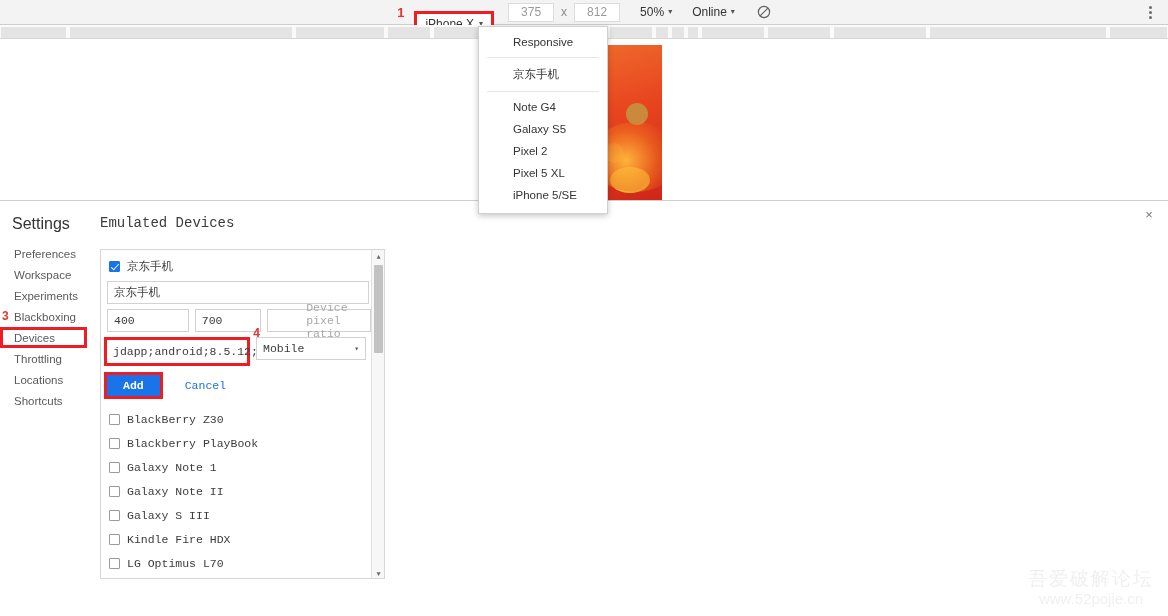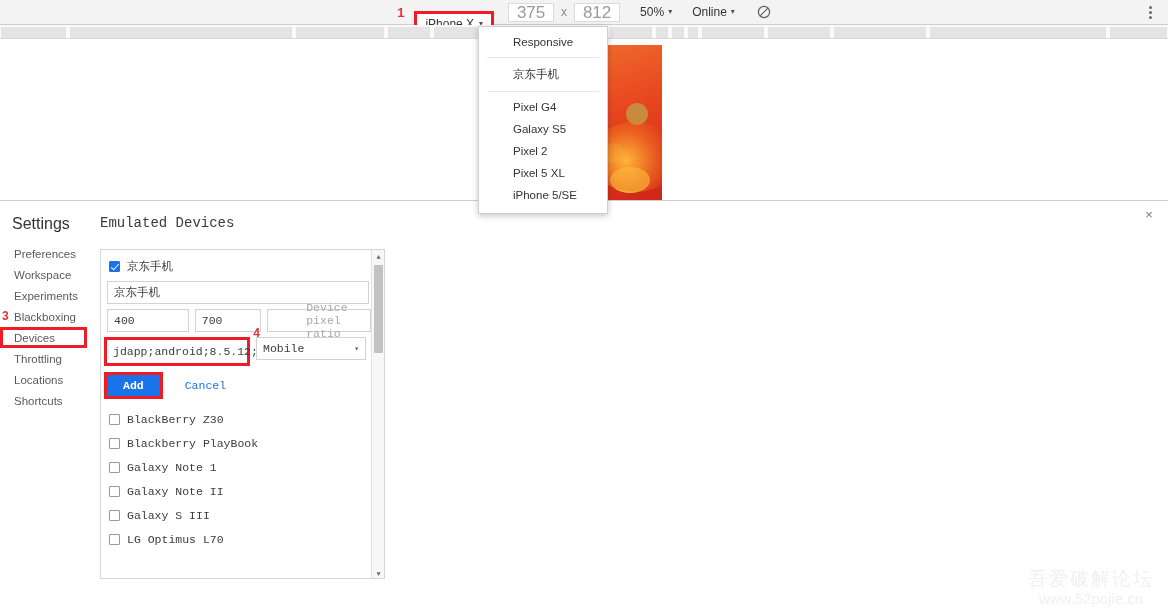--- a/index.html
+++ b/index.html
@@ -24,21 +24,21 @@
     margin-right: 10px; line-height: 1;
   }
   .device-select {
     display: flex; align-items: center; gap: 5px;
     font-size: 12px; color: #333; padding: 3px 8px;
     border: 3px solid #ee1c25; background: #fff; margin-top: 24px;
   }
   .caret { font-size: 8px; color: #555; line-height: 1; }
   .dim-box {
     width: 46px; height: 19px; border: 1px solid #dcdcdc; background: #fff;
-    font-size: 17px; color: #9a9a9a; text-align: center; line-height: 17px;
+    font-size: 12px; color: #9a9a9a; text-align: center; line-height: 17px;
     margin-left: 14px;
   }
   .dim-x { font-size: 12px; color: #8a8a8a; margin: 0 7px; }
   .dt-opt {
     display: flex; align-items: center; gap: 4px;
     font-size: 12px; color: #333; margin-left: 20px; white-space: nowrap;
   }
   .nocache-icon { margin-left: 22px; display: flex; align-items: center; }
   .kebab {
     position: absolute; right: 10px; top: 0; height: 25px;
@@ -367,20 +367,24 @@
           <div class="dl-row">
             <span class="cbx"></span>
             <span>Galaxy Note II</span>
           </div>
           <div class="dl-row">
             <span class="cbx"></span>
             <span>Galaxy S III</span>
           </div>
           <div class="dl-row">
             <span class="cbx"></span>
+            <span>Kindle Fire HDX</span>
+          </div>
+          <div class="dl-row">
+            <span class="cbx"></span>
             <span>LG Optimus L70</span>
           </div>
           <div class="dl-row">
             
             
           </div>
         </div>
 
         <div class="sbar">
           <div class="sb-arrow sb-up">▲</div>
@@ -389,21 +393,21 @@
         </div>
       </div>
     </div>
   </div>
 
   <div class="dropdown">
     <div class="dd-item">Responsive</div>
     <div class="dd-sep"></div>
     <div class="dd-item">京东手机</div>
     <div class="dd-sep"></div>
-    <div class="dd-item">Pixel G4</div>
+    <div class="dd-item">Note G4</div>
     <div class="dd-item">Galaxy S5</div>
     <div class="dd-item">Pixel 2</div>
     <div class="dd-item">Pixel 5 XL</div>
     <div class="dd-item">iPhone 5/SE</div>
     <div class="dd-item">iPhone 6/7/8</div>
 
   </div>
 
   <div class="watermark">
     <div class="wm-cn">吾爱破解论坛</div>

